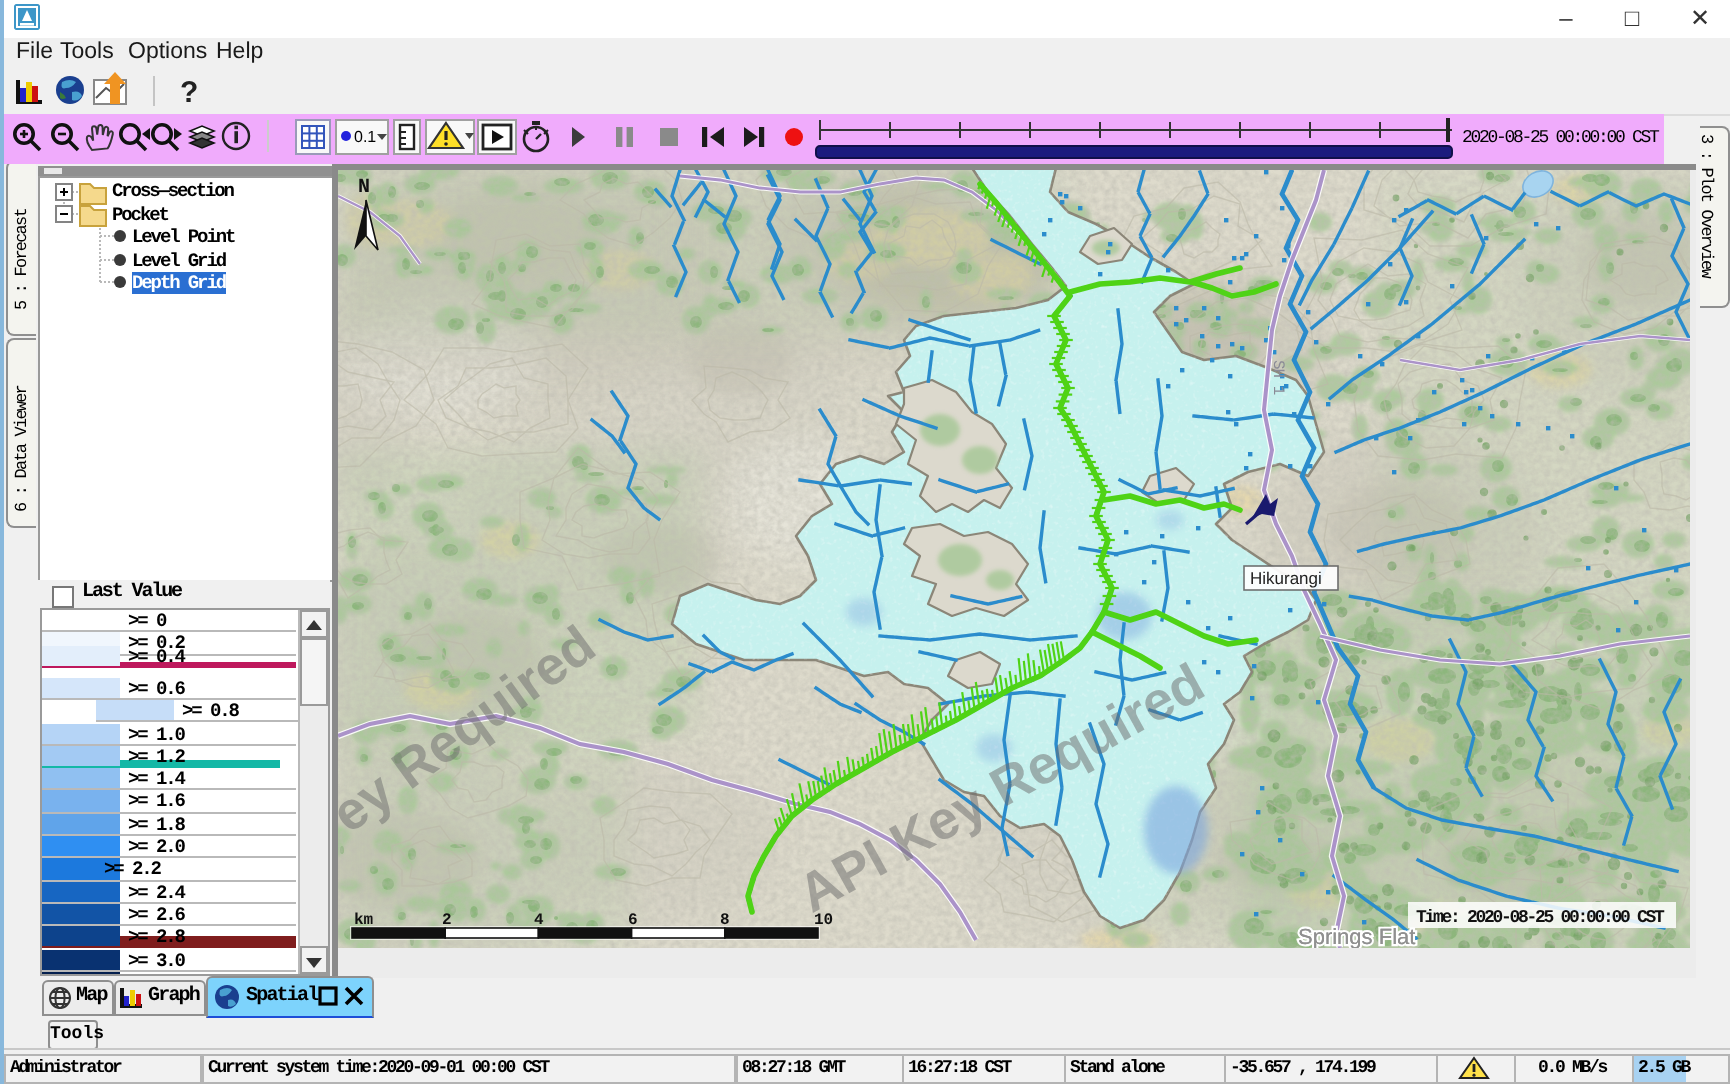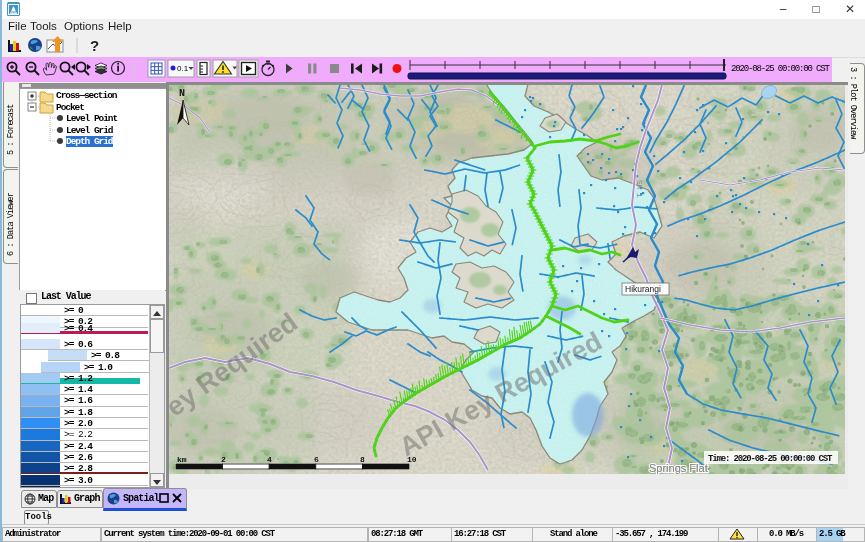--- a/index.html
+++ b/index.html
@@ -279,25 +279,25 @@
         <span class="mono" style="position:absolute;left:43px;top:0px;font-size:9.5px;letter-spacing:-1.05px;font-weight:bold;">&gt;= 0.4</span>
       </div>
 <div style="position:absolute;left:0;top:33.90px;width:127px;height:11.3px;border-bottom:1px solid #b9b9b9;box-sizing:border-box;">
         <span style="position:absolute;left:0;top:0;width:39px;height:10.25px;background:#d5e6fa;"></span>
         <span class="mono" style="position:absolute;left:43px;top:0px;font-size:9.5px;letter-spacing:-1.05px;font-weight:bold;">&gt;= 0.6</span>
       </div>
 <div style="position:absolute;left:0;top:45.20px;width:145px;height:11.3px;border-bottom:1px solid #b9b9b9;box-sizing:border-box;margin-left:27px;">
         <span style="position:absolute;left:0;top:0;width:39px;height:10.25px;background:#c6ddf8;"></span>
         <span class="mono" style="position:absolute;left:43px;top:0px;font-size:9.5px;letter-spacing:-1.05px;font-weight:bold;">&gt;= 0.8</span>
       </div>
-<div style="position:absolute;left:0;top:56.50px;width:127px;height:11.3px;border-bottom:1px solid #b9b9b9;box-sizing:border-box;margin-left:20px;">
+<div style="position:absolute;left:0;top:56.50px;width:127px;height:11.3px;border-bottom:1px solid #b9b9b9;box-sizing:border-box;">
         <span style="position:absolute;left:0;top:0;width:39px;height:10.25px;background:#b5d4f6;"></span>
         <span class="mono" style="position:absolute;left:43px;top:0px;font-size:9.5px;letter-spacing:-1.05px;font-weight:bold;">&gt;= 1.0</span>
       </div>
-<div style="position:absolute;left:0;top:67.80px;width:119px;height:11.3px;border-bottom:6px solid #14b8a6;box-sizing:border-box;">
+<div style="position:absolute;left:0;top:67.80px;width:119px;height:11.3px;border-bottom:4px solid #14b8a6;box-sizing:border-box;">
         <span style="position:absolute;left:0;top:0;width:39px;height:10.25px;background:#a3caf3;"></span>
         <span class="mono" style="position:absolute;left:43px;top:0px;font-size:9.5px;letter-spacing:-1.05px;font-weight:bold;">&gt;= 1.2</span>
       </div>
 <div style="position:absolute;left:0;top:79.10px;width:127px;height:11.3px;border-bottom:1px solid #b9b9b9;box-sizing:border-box;">
         <span style="position:absolute;left:0;top:0;width:39px;height:10.25px;background:#90c0f1;"></span>
         <span class="mono" style="position:absolute;left:43px;top:0px;font-size:9.5px;letter-spacing:-1.05px;font-weight:bold;">&gt;= 1.4</span>
       </div>
 <div style="position:absolute;left:0;top:90.40px;width:127px;height:11.3px;border-bottom:1px solid #b9b9b9;box-sizing:border-box;">
         <span style="position:absolute;left:0;top:0;width:39px;height:10.25px;background:#79b2ee;"></span>
         <span class="mono" style="position:absolute;left:43px;top:0px;font-size:9.5px;letter-spacing:-1.05px;font-weight:bold;">&gt;= 1.6</span>
@@ -305,31 +305,31 @@
 <div style="position:absolute;left:0;top:101.70px;width:127px;height:11.3px;border-bottom:1px solid #b9b9b9;box-sizing:border-box;">
         <span style="position:absolute;left:0;top:0;width:39px;height:10.25px;background:#60a4ea;"></span>
         <span class="mono" style="position:absolute;left:43px;top:0px;font-size:9.5px;letter-spacing:-1.05px;font-weight:bold;">&gt;= 1.8</span>
       </div>
 <div style="position:absolute;left:0;top:113.00px;width:127px;height:11.3px;border-bottom:1px solid #b9b9b9;box-sizing:border-box;">
         <span style="position:absolute;left:0;top:0;width:39px;height:10.25px;background:#2f8ff2;"></span>
         <span class="mono" style="position:absolute;left:43px;top:0px;font-size:9.5px;letter-spacing:-1.05px;font-weight:bold;">&gt;= 2.0</span>
       </div>
 <div style="position:absolute;left:0;top:124.30px;width:127px;height:11.3px;border-bottom:1px solid #b9b9b9;box-sizing:border-box;">
         <span style="position:absolute;left:0;top:0;width:39px;height:10.25px;background:#1c79dd;"></span>
-        <span class="mono" style="position:absolute;left:43px;top:0px;font-size:9.5px;letter-spacing:-1.05px;font-weight:normal;">&gt;= 2.2</span>
+        <span class="mono" style="position:absolute;left:31px;top:0px;font-size:9.5px;letter-spacing:-1.05px;font-weight:bold;">&gt;= 2.2</span>
       </div>
 <div style="position:absolute;left:0;top:135.60px;width:127px;height:11.3px;border-bottom:1px solid #b9b9b9;box-sizing:border-box;">
         <span style="position:absolute;left:0;top:0;width:39px;height:10.25px;background:#1766c2;"></span>
         <span class="mono" style="position:absolute;left:43px;top:0px;font-size:9.5px;letter-spacing:-1.05px;font-weight:bold;">&gt;= 2.4</span>
       </div>
 <div style="position:absolute;left:0;top:146.90px;width:127px;height:11.3px;border-bottom:1px solid #b9b9b9;box-sizing:border-box;">
         <span style="position:absolute;left:0;top:0;width:39px;height:10.25px;background:#1254a6;"></span>
         <span class="mono" style="position:absolute;left:43px;top:0px;font-size:9.5px;letter-spacing:-1.05px;font-weight:bold;">&gt;= 2.6</span>
       </div>
-<div style="position:absolute;left:0;top:158.20px;width:127px;height:11.3px;border-bottom:2px solid #7f1d1d;box-sizing:border-box;">
+<div style="position:absolute;left:0;top:158.20px;width:127px;height:11.3px;border-bottom:6px solid #7f1d1d;box-sizing:border-box;">
         <span style="position:absolute;left:0;top:0;width:39px;height:10.25px;background:#0d438c;"></span>
         <span class="mono" style="position:absolute;left:43px;top:0px;font-size:9.5px;letter-spacing:-1.05px;font-weight:bold;">&gt;= 2.8</span>
       </div>
 <div style="position:absolute;left:0;top:169.50px;width:127px;height:11.3px;border-bottom:1px solid #b9b9b9;box-sizing:border-box;">
         <span style="position:absolute;left:0;top:0;width:39px;height:10.25px;background:#093271;"></span>
         <span class="mono" style="position:absolute;left:43px;top:0px;font-size:9.5px;letter-spacing:-1.05px;font-weight:bold;">&gt;= 3.0</span>
       </div>
 <div style="position:absolute;left:0;top:180.80px;width:127px;height:11.3px;border-bottom:1px solid #b9b9b9;box-sizing:border-box;">
         <span style="position:absolute;left:0;top:0;width:39px;height:10.25px;background:#05204f;"></span>
         <span class="mono" style="position:absolute;left:43px;top:0px;font-size:9.5px;letter-spacing:-1.05px;font-weight:bold;">&gt;= 3.2</span>
@@ -2151,40 +2151,40 @@
   <div class="btab" style="left:57px;top:490px;width:44px;">
     <svg width="12" height="12" style="position:absolute;left:2px;top:2px;">
       <rect x="0" y="9" width="11" height="2" fill="#111"></rect>
       <rect x="0" y="1" width="2" height="10" fill="#111"></rect>
       <rect x="2" y="5" width="2.5" height="5" fill="#2222cc"></rect>
       <rect x="5" y="2" width="2.5" height="8" fill="#eecc00"></rect>
       <rect x="8" y="4" width="2.5" height="6" fill="#cc1111"></rect>
     </svg>
     <span style="position:absolute;left:16px;top:2px;">Graph</span>
   </div>
-  <div class="btab" style="left:103px;top:488px;width:82px;height:19px;background:#c4b5fd;border-bottom:3px solid #1d4ed8;">
+  <div class="btab" style="left:103px;top:488px;width:82px;height:19px;background:#7dd3fc;border-bottom:1px solid #1d4ed8;">
     <svg width="13" height="13" style="position:absolute;left:3px;top:3px;">
       <circle cx="6.5" cy="6.5" r="6" fill="#1a3f8f"></circle>
       <path d="M3 3 q4 -2 6 0 q-2 3 -4 3 q-3 1 -2 -3z" fill="#49a0d0"></path>
       <path d="M7 8 q3 -1 4 2 q-2 2 -4 1 z" fill="#49a0d0"></path>
     </svg>
     <span style="position:absolute;left:19px;top:4px;">Spatial</span>
     <svg width="24" height="11" style="position:absolute;left:55px;top:4px;">
       <rect x="1" y="1" width="8" height="8" fill="none" stroke="#000" stroke-width="1.6"></rect>
       <path d="M14 1 L22 9 M22 1 L14 9" stroke="#000" stroke-width="1.8"></path>
     </svg>
   </div>
   <div id="logsbtn" class="abs">Tools</div>
 
   <div id="statusbar" class="abs"></div>
   <div class="scell" style="left:2px;width:95px;">Administrator</div>
   <div class="scell" style="left:101px;width:263px;">Current system time:2020-09-01 00:00 CST</div>
   <div class="scell" style="left:368px;width:80px;">08:27:18 GMT</div>
   <div class="scell" style="left:451px;width:78px;">16:27:18 CST</div>
-  <div class="scell" style="left:532px;width:77px;text-align:center;">Stand alone</div>
+  <div class="scell" style="left:532px;width:77px;">Stand alone</div>
   <div class="scell" style="left:612px;width:103px;">-35.657 , 174.199</div>
   <div class="scell" style="left:718px;width:36px;">
     <svg width="16" height="12" style="position:absolute;left:10px;top:0px;">
       <path d="M8 1 L15 11 L1 11 Z" fill="#ffe14a" stroke="#222"></path>
       <line x1="8" y1="4" x2="8" y2="8" stroke="#222" stroke-width="1.4"></line>
       <circle cx="8" cy="9.6" r="0.8" fill="#222"></circle>
     </svg>
   </div>
   <div class="scell" style="left:757px;width:56px;">
       <span style="position:absolute;left:11px;">0.0 MB/s</span>

